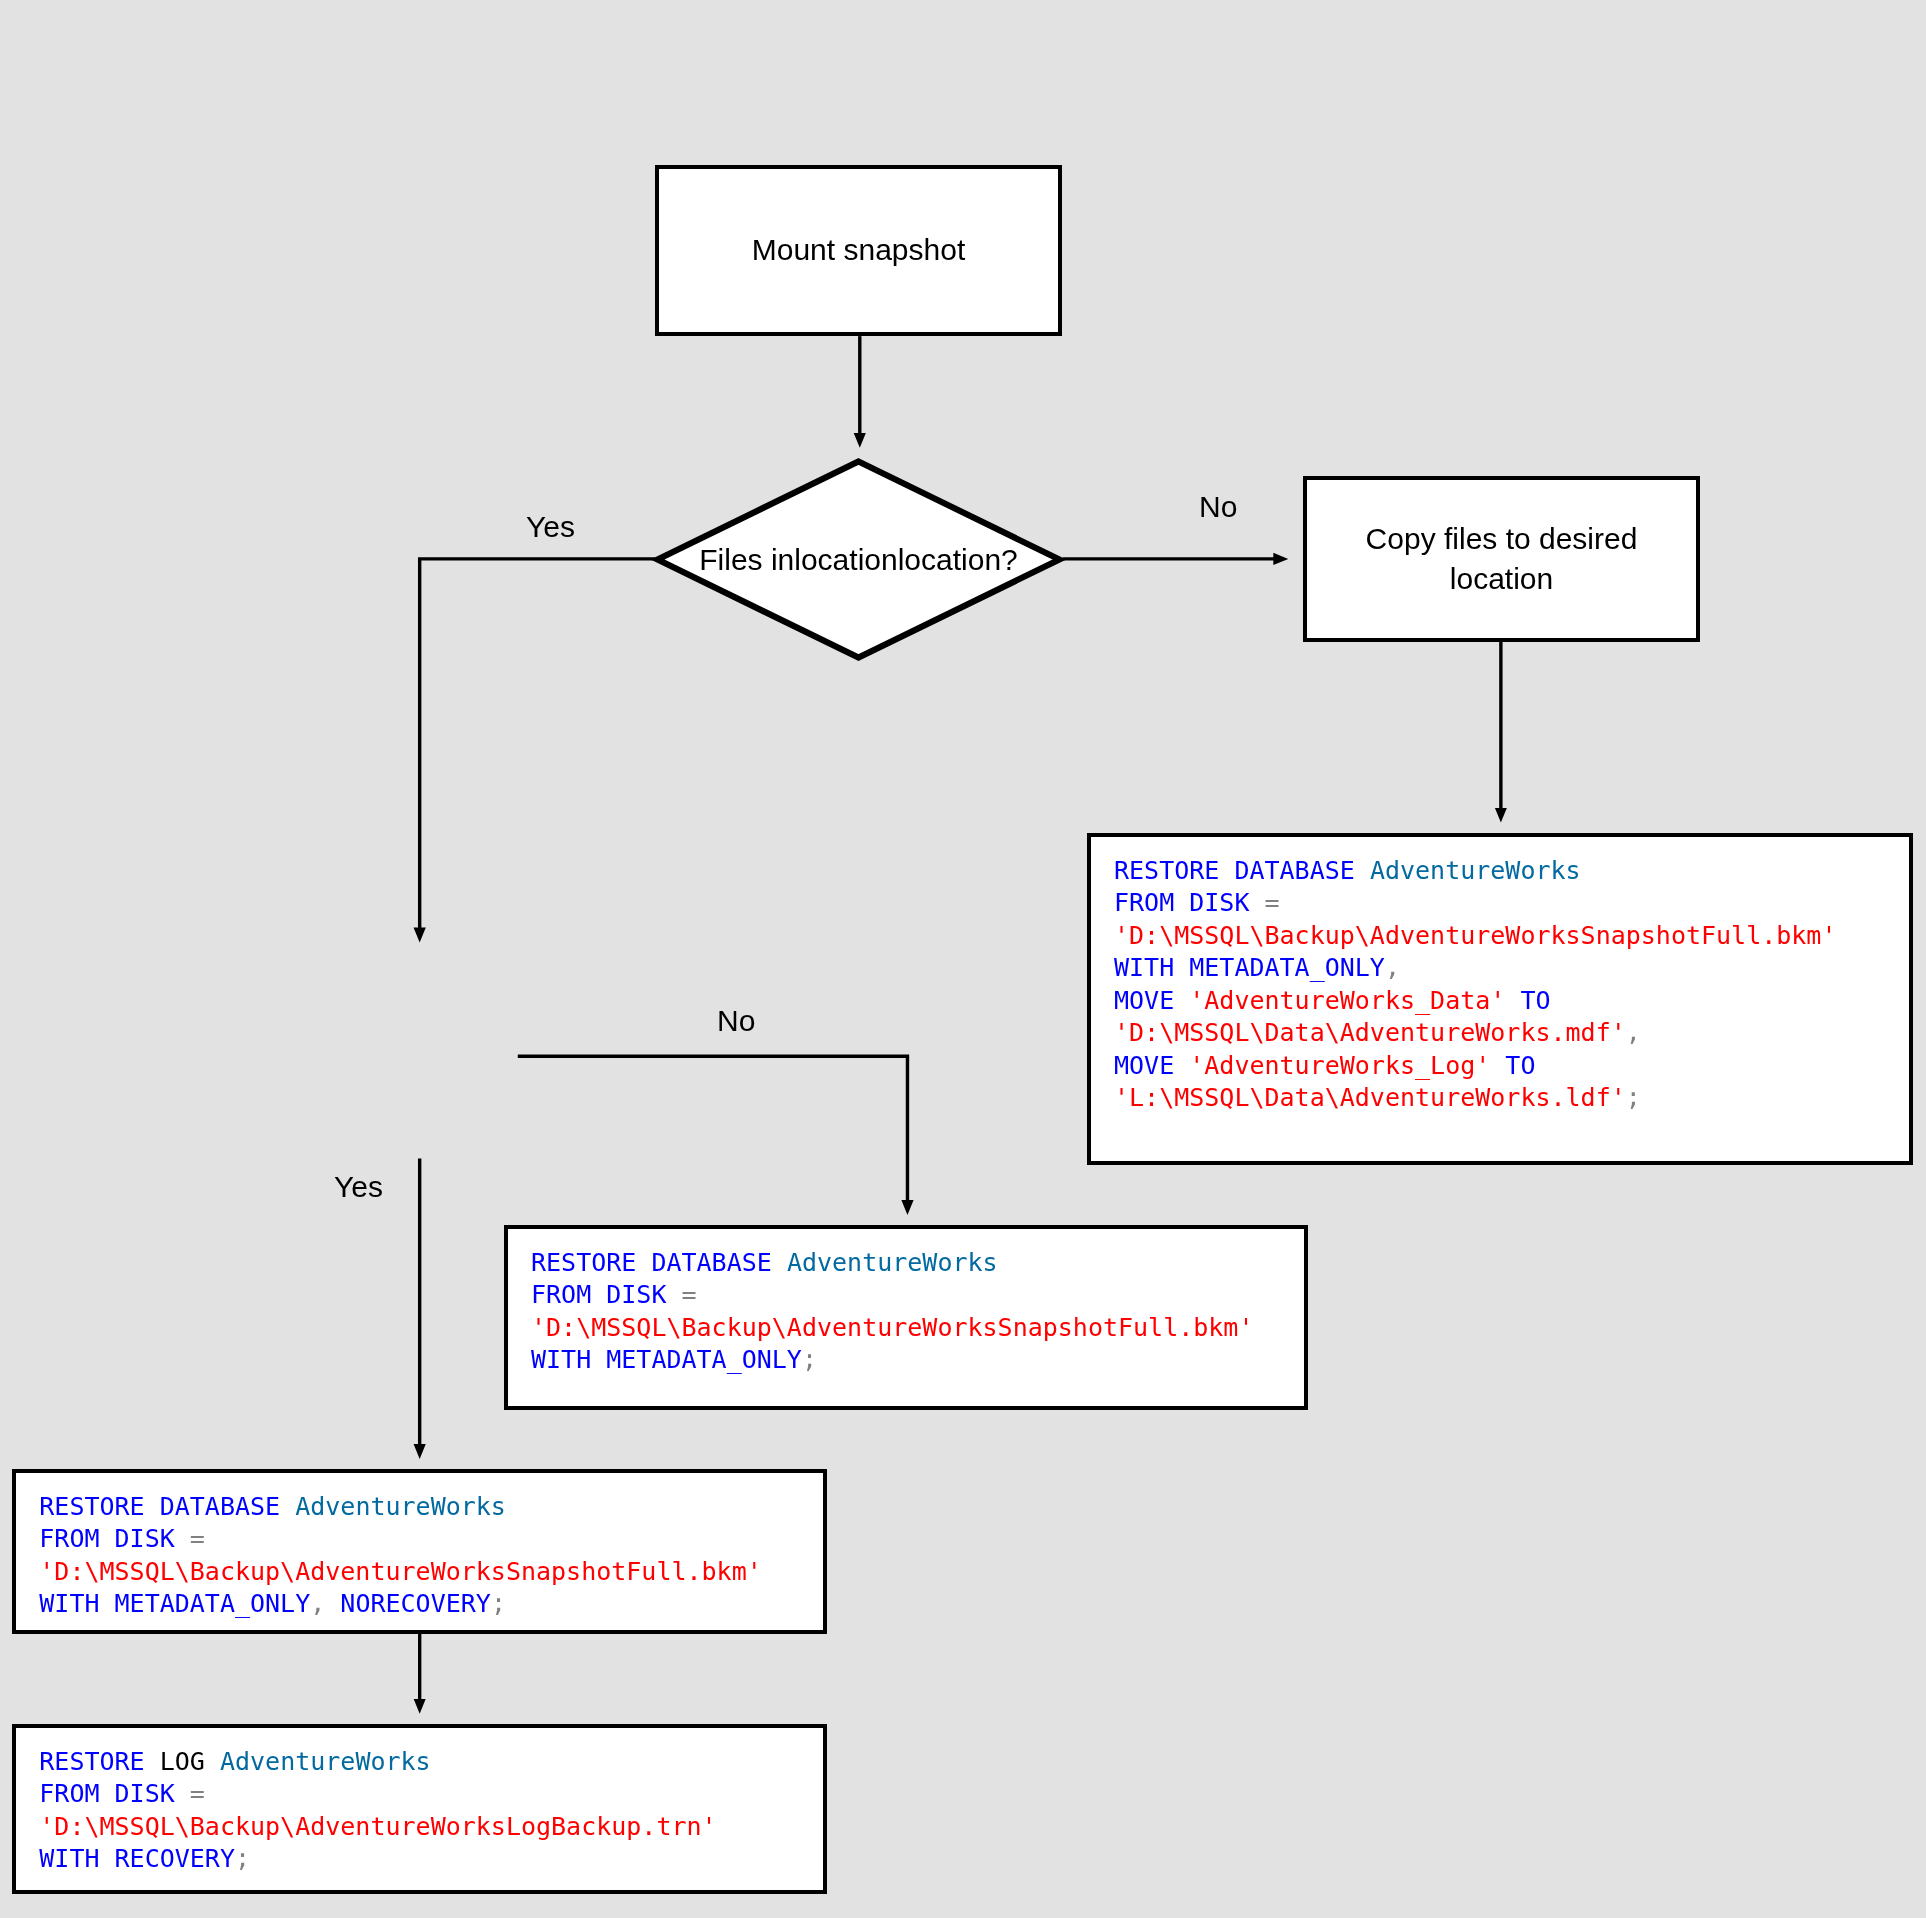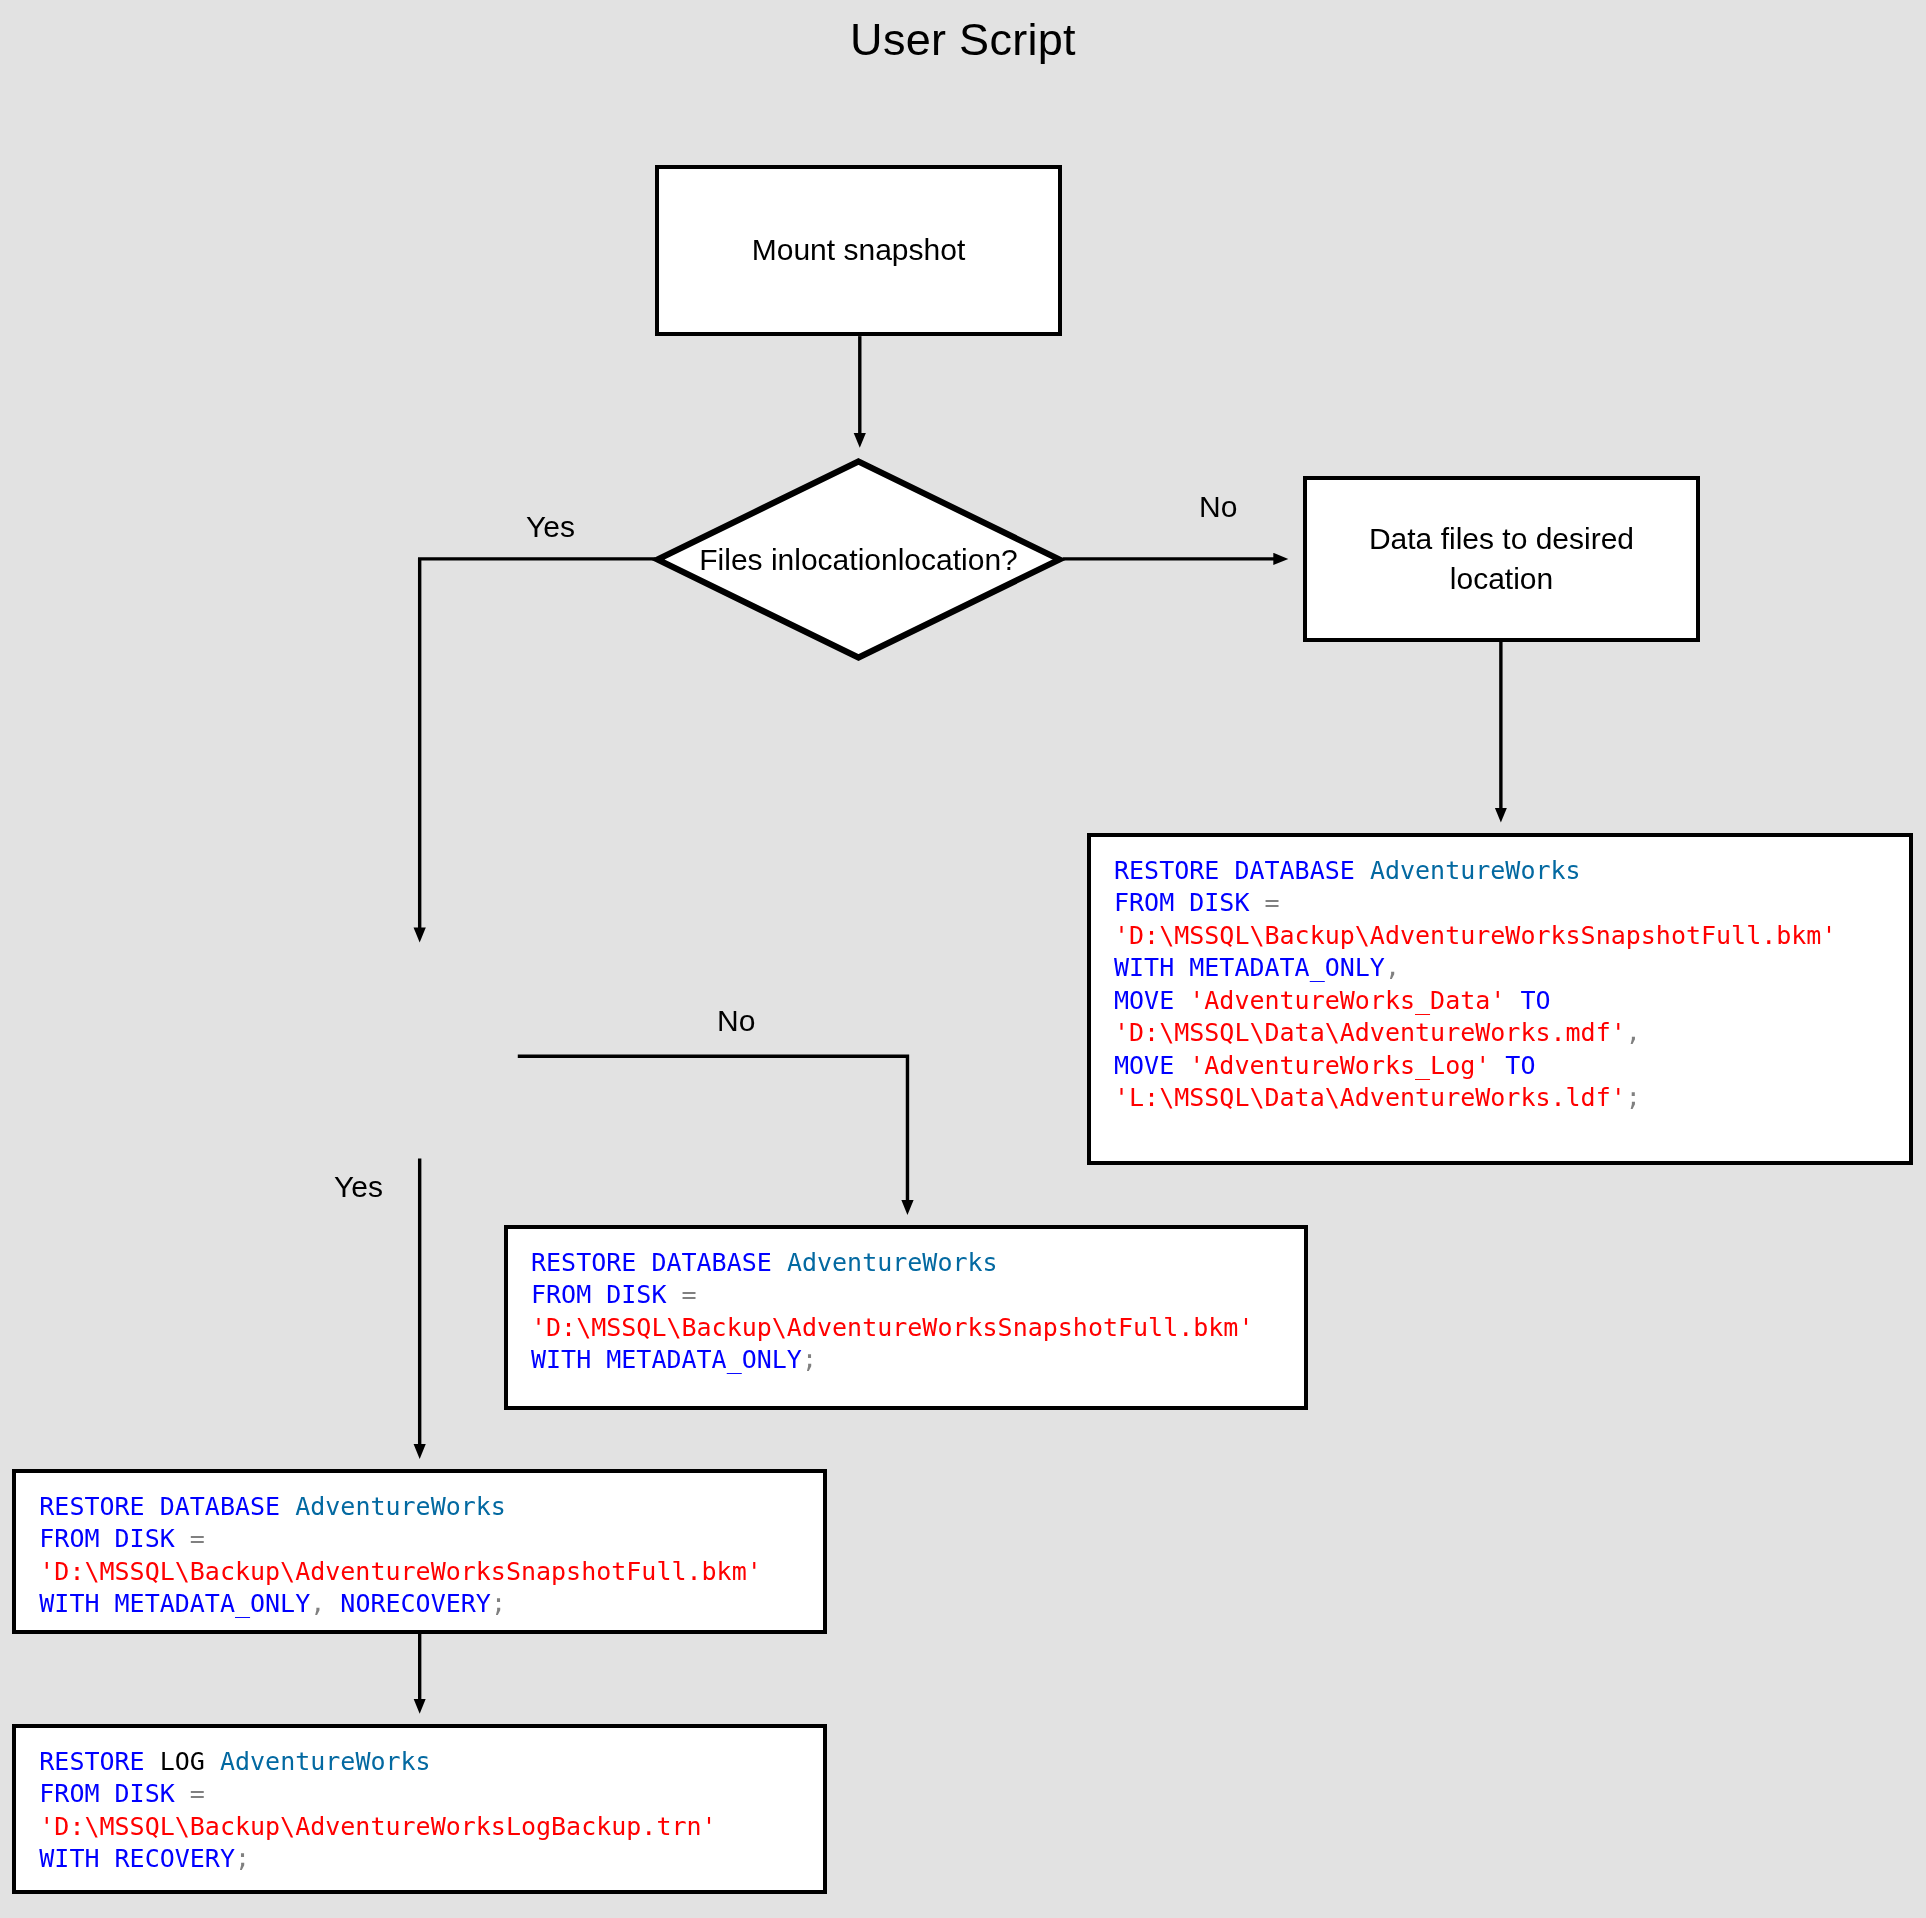--- a/index.html
+++ b/index.html
@@ -107,21 +107,20 @@
     color: #000;
     line-height: 1;
     white-space: nowrap;
   }
 </style>
 </head>
 <body>
 
 <div id="flow-root">
 
-  <div id="diagram-title">User Script</div>
 
   <svg id="edge-layer" viewBox="0 0 2827 2816" width="1926" height="1919">
     <defs>
       <marker id="arrow" markerWidth="26" markerHeight="26" refX="11" refY="9" orient="auto" markerUnits="userSpaceOnUse">
         <path d="M0,0 L22,9 L0,18 z" fill="#000000"></path>
       </marker>
     </defs>
 
     <path d="M1262,493 L1262,646" stroke="#000000" stroke-width="5" fill="none" marker-end="url(#arrow)"></path>
 
@@ -153,21 +152,21 @@
     </svg>
     <div class="dec-label">
       <span>Files in</span>
       <span>location</span>
       <span>location?</span>
     </div>
   </div>
 
   <div class="node proc-box" style="left:1303px; top:476px; width:397px; height:166px;">
     <span style="display:block;">
-      <span style="display:block;">Data files to desired</span>
+      <span style="display:block;">Copy files to desired</span>
       <span style="display:block;">location</span>
     </span>
   </div>
 
 
   <div class="node code-box" style="left:1087px; top:833px; width:826px; height:332px;"><div><span class="kw">RESTORE DATABASE </span><span class="id">AdventureWorks</span></div><div><span class="kw">FROM DISK </span><span class="pn">=</span></div><div><span class="str">'D:\MSSQL\Backup\AdventureWorksSnapshotFull.bkm'</span></div><div><span class="kw">WITH METADATA_ONLY</span><span class="pn">,</span></div><div><span class="kw">MOVE </span><span class="str">'AdventureWorks_Data'</span><span class="kw"> TO</span></div><div><span class="str">'D:\MSSQL\Data\AdventureWorks.mdf'</span><span class="pn">,</span></div><div><span class="kw">MOVE </span><span class="str">'AdventureWorks_Log'</span><span class="kw"> TO</span></div><div><span class="str">'L:\MSSQL\Data\AdventureWorks.ldf'</span><span class="pn">;</span></div></div>
 
   <div class="node code-box" style="left:504px; top:1225px; width:804px; height:185px;"><div><span class="kw">RESTORE DATABASE </span><span class="id">AdventureWorks</span></div><div><span class="kw">FROM DISK </span><span class="pn">=</span></div><div><span class="str">'D:\MSSQL\Backup\AdventureWorksSnapshotFull.bkm'</span></div><div><span class="kw">WITH METADATA_ONLY</span><span class="pn">;</span></div></div>
 
   <div class="node code-box" style="left:12.3px; top:1469px; width:815px; height:165px;"><div><span class="kw">RESTORE DATABASE </span><span class="id">AdventureWorks</span></div><div><span class="kw">FROM DISK </span><span class="pn">=</span></div><div><span class="str">'D:\MSSQL\Backup\AdventureWorksSnapshotFull.bkm'</span></div><div><span class="kw">WITH METADATA_ONLY</span><span class="pn">,</span><span class="kw"> NORECOVERY</span><span class="pn">;</span></div></div>

